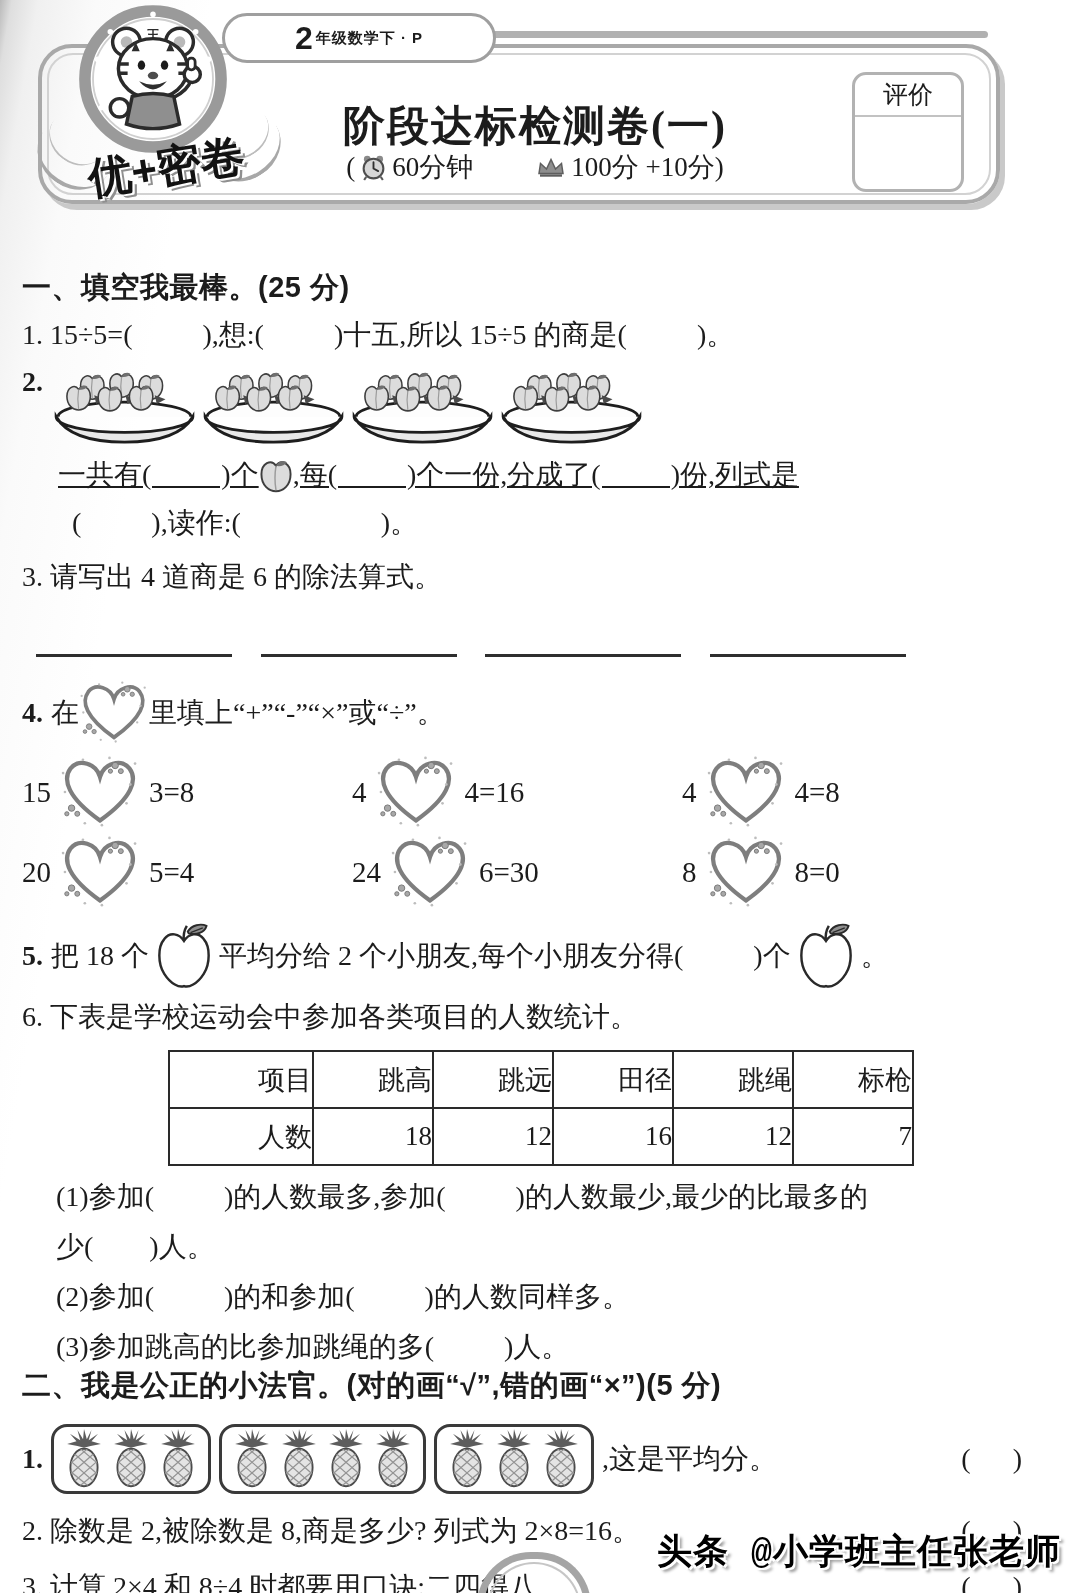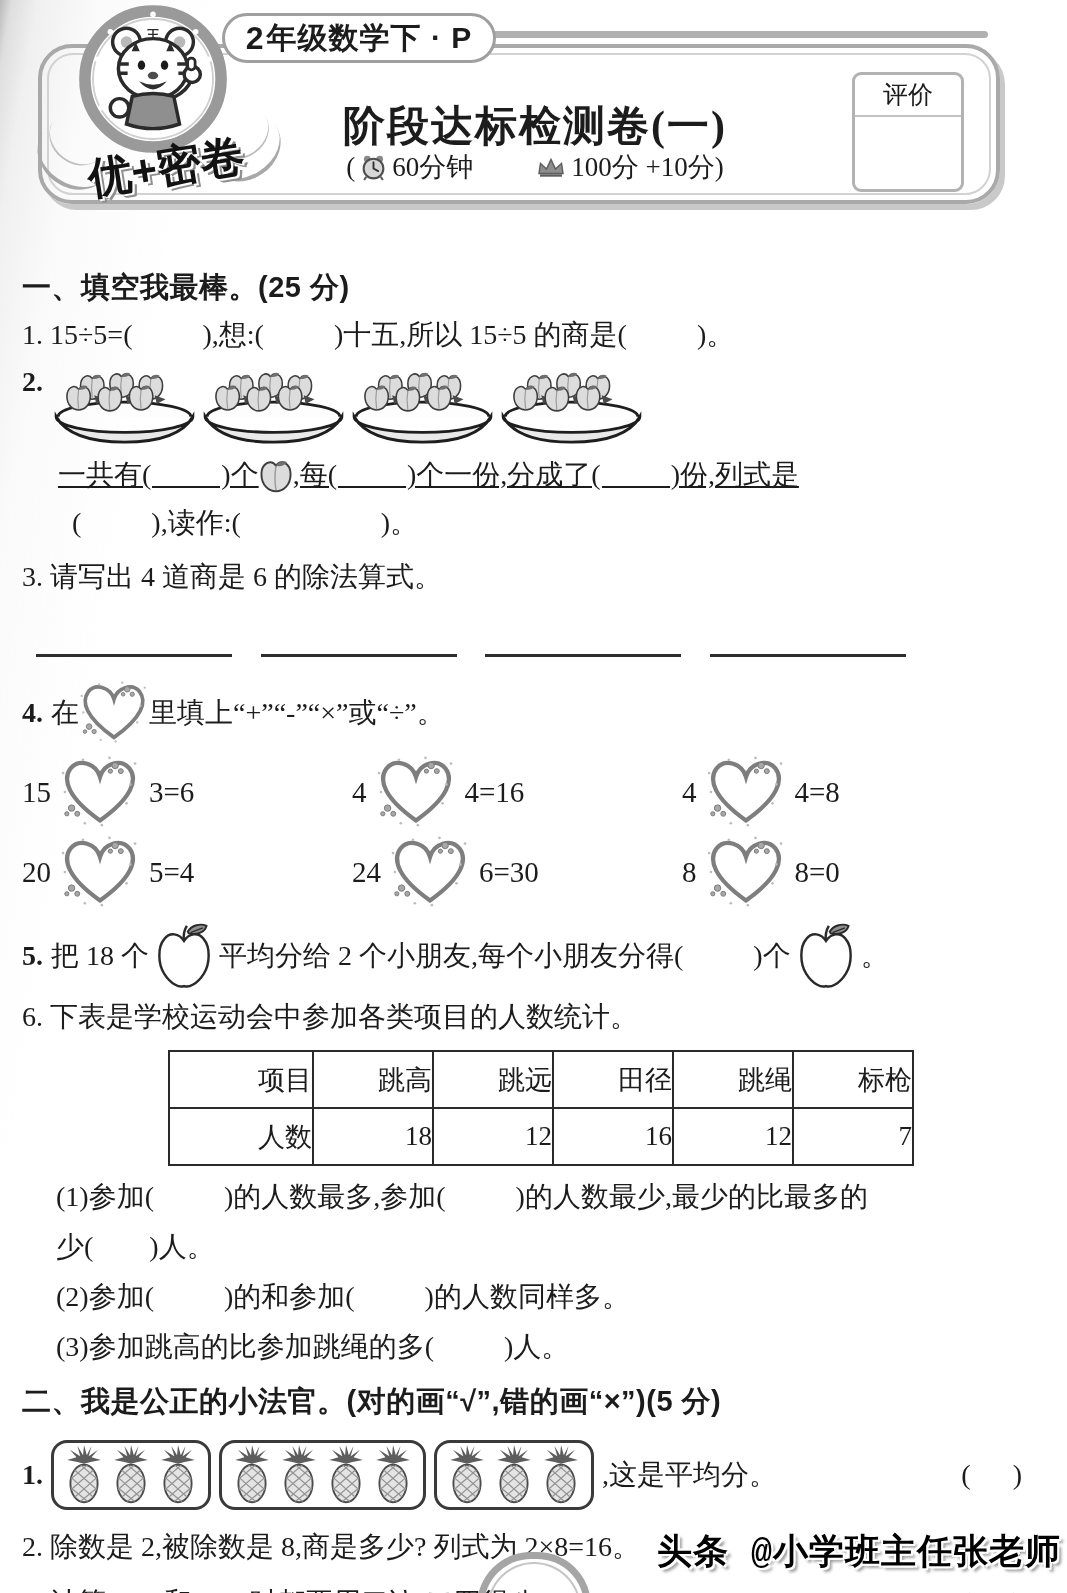--- a/index.html
+++ b/index.html
@@ -6,37 +6,37 @@
   .page{position:relative;width:1067px;height:1593px;overflow:hidden;color:#1c1c1c;
     font-family:"Liberation Serif",serif;
     background:linear-gradient(100deg,#b9b9b9 0px,#dedede 12px,#f0f0f0 38px,#fafafa 95px,#ffffff 210px);}
   .t{white-space:pre-wrap;}
   
   .bline{position:absolute;left:468px;top:31px;width:520px;height:7px;background:#b1b1b1;border-radius:4px;z-index:1;}
   .frame{position:absolute;left:38px;top:44px;width:954px;height:152px;border:4px solid #a9a9a9;border-radius:34px;box-shadow:5px 6px 0 #c9c9c9;z-index:0;}
   .frame::before{content:"";position:absolute;inset:5px;border:2px solid #d2d2d2;border-radius:26px;}
   .pill{position:absolute;left:222px;top:13px;width:268px;height:44px;background:#fff;border:3px solid #9f9f9f;border-radius:26px;display:flex;align-items:center;justify-content:center;z-index:3;font-family:"Liberation Sans",sans-serif;}
   .pill .num{font-size:32px;font-weight:bold;margin-right:3px;}
-  .pill .rest{font-size:30px;font-weight:bold;letter-spacing:1px;}
+  .pill .rest{font-size:15px;font-weight:bold;letter-spacing:1px;}
   .logo{position:absolute;left:44px;top:0;width:244px;height:235px;z-index:4;}
   .logo .badge{position:absolute;left:34px;top:4px;}
   .sw{position:absolute;border-bottom:4px solid #a8a8a8;border-radius:50%;width:78px;height:64px;}
   .sw.l{left:-8px;top:120px;transform:rotate(34deg);}
   .sw.r{right:6px;top:112px;transform:rotate(-32deg);}
   .sw2{position:absolute;border-bottom:2px solid #bdbdbd;border-radius:50%;width:60px;height:50px;}
   .sw2.l{left:4px;top:112px;transform:rotate(36deg);}
   .sw2.r{right:18px;top:106px;transform:rotate(-34deg);}
   .logo-text{position:absolute;left:0;top:138px;width:244px;text-align:center;transform:rotate(-9deg);
     font-family:"Liberation Sans",sans-serif;font-weight:900;font-size:44px;letter-spacing:0px;color:#121212;
     text-shadow:2px 2px 0 #ffffff,4px 4px 0 #8f8f8f;}
   .title{position:absolute;left:300px;top:78px;width:470px;text-align:center;font-size:42px;font-weight:bold;letter-spacing:2px;z-index:2;margin-top:20px;}
   .subtitle{position:absolute;left:305px;top:149px;width:460px;display:flex;align-items:center;justify-content:center;font-size:27px;z-index:2;}
   .subtitle .gap{width:58px;}
   .subtitle svg{margin:0 5px;}
-  .eval{position:absolute;left:852px;top:72px;width:106px;height:114px;border:3px solid #b2b2b2;border-radius:9px;background:#fff;z-index:2;}
+  .eval{position:absolute;left:852px;top:72px;width:106px;height:114px;border:3px solid #b2b2b2;border-radius:14px;background:#fff;z-index:2;}
   .eval .lab{height:40px;line-height:40px;text-align:center;font-size:25px;border-bottom:2px solid #c2c2c2;}
   
   .content{position:absolute;left:22px;top:268px;width:1022px;z-index:2;}
   .sec{font-family:"Liberation Sans",sans-serif;font-weight:bold;font-size:29px;margin:0 0 8px 0;letter-spacing:.5px;}
   .q{font-size:28px;margin:8px 0 0 0;white-space:pre-wrap;}
   .qnum{font-weight:bold;font-size:28px;margin-right:8px;}
   .row{display:flex;align-items:center;font-size:28px;}
   .plates-row{align-items:flex-start;margin-top:12px;}
   .plates{display:flex;gap:2px;}
   .indent1{margin-left:36px;margin-top:8px;text-decoration:underline;}
@@ -47,21 +47,21 @@
   .eqgrid{display:flex;flex-wrap:wrap;margin-top:4px;}
   .eq{display:flex;align-items:center;font-size:29px;margin-top:8px;}
   .eq.c1{width:330px;} .eq.c2{width:330px;} .eq.c3{width:340px;}
   .eq svg{margin:0 9px;}
   .q5row{margin-top:14px;}
   .q5row svg{margin:0 4px;}
   table.stats{border-collapse:collapse;margin:14px 0 6px 146px;background:#fff;}
   table.stats td{border:2.5px solid #2a2a2a;height:55px;text-align:right;font-size:27px;padding:0;}
   td.c0{width:142px;} td.cn{width:118px;}
   .sub{font-size:28px;margin:12px 0 0 34px;white-space:pre-wrap;}
-  .judge{margin-top:16px;}
+  .judge{}
   .fruitbox{border:3px solid #3a3a3a;border-radius:16px;padding:2px 8px;display:flex;gap:3px;margin-right:8px;background:transparent;}
   .sp{flex:1;}
   .paren{font-size:28px;white-space:pre;margin-right:22px;}
   .jrow{margin-top:18px;}
   
   .watermark{position:absolute;right:6px;bottom:18px;z-index:5;font-family:Liberation Mono, monospace;font-weight:900;font-size:35px;color:#000;letter-spacing:1px;
     text-shadow:2px 2px 0 #fff,-2px -2px 0 #fff,2px -2px 0 #fff,-2px 2px 0 #fff,4px 4px 3px #9a9a9a;}
   .bottom-ring{position:absolute;left:50%;transform:translateX(-50%);bottom:-22px;width:100px;height:56px;border:7px solid #a5a5a5;border-bottom:none;border-radius:54px 54px 0 0;z-index:2;}
   .bottom-ring .inner{position:absolute;inset:3px 3px 0 3px;border:2px solid #c6c6c6;border-bottom:none;border-radius:48px 48px 0 0;}
   .sprite{position:absolute;width:0;height:0;overflow:hidden;}
@@ -276,21 +276,21 @@
             <use href="#sym-heart"></use>
           </svg>
         <span class="t">里填上“+”“-”“×”或“÷”。</span>
       </div>
       <div class="eqgrid">
         <div class="eq c1">
           <span>15</span>
           <svg width="80" height="72">
               <use href="#sym-heart"></use>
             </svg>
-          <span>3=6</span>
+          <span>3=8</span>
         </div>
         <div class="eq c2">
           <span>4</span>
           <svg width="80" height="72">
               <use href="#sym-heart"></use>
             </svg>
           <span>4=16</span>
         </div>
         <div class="eq c3">
           <span>4</span>

